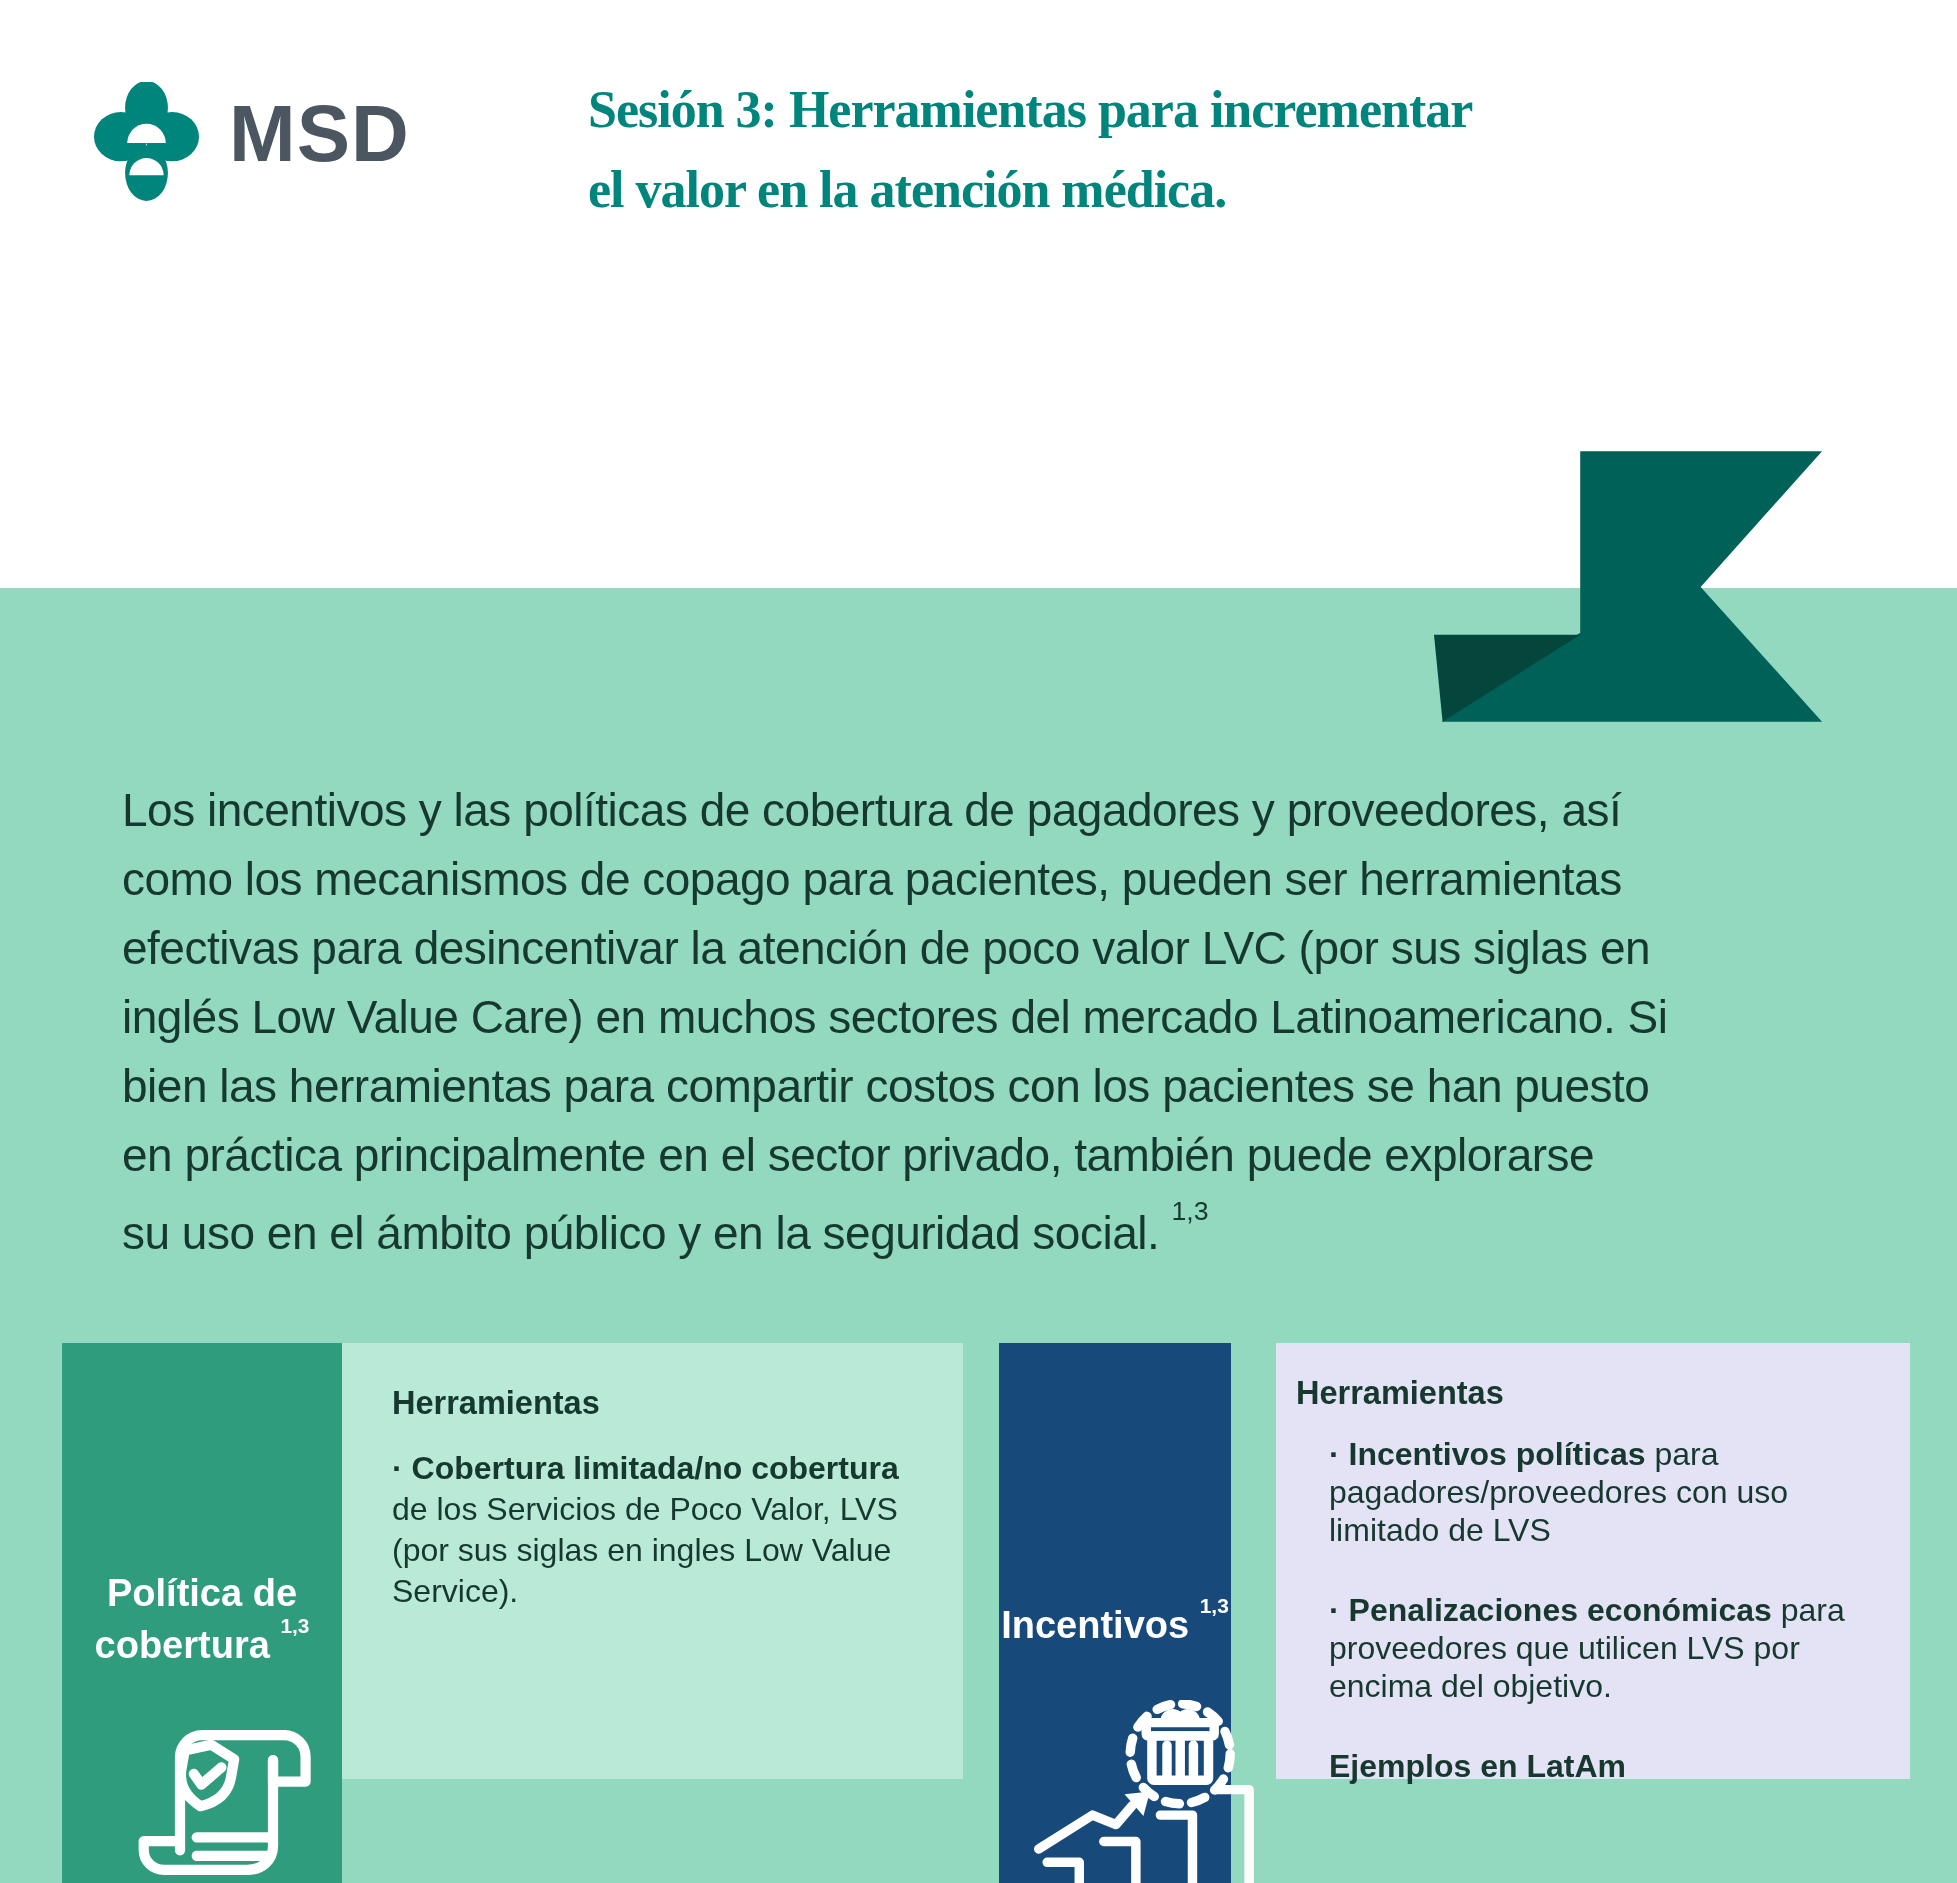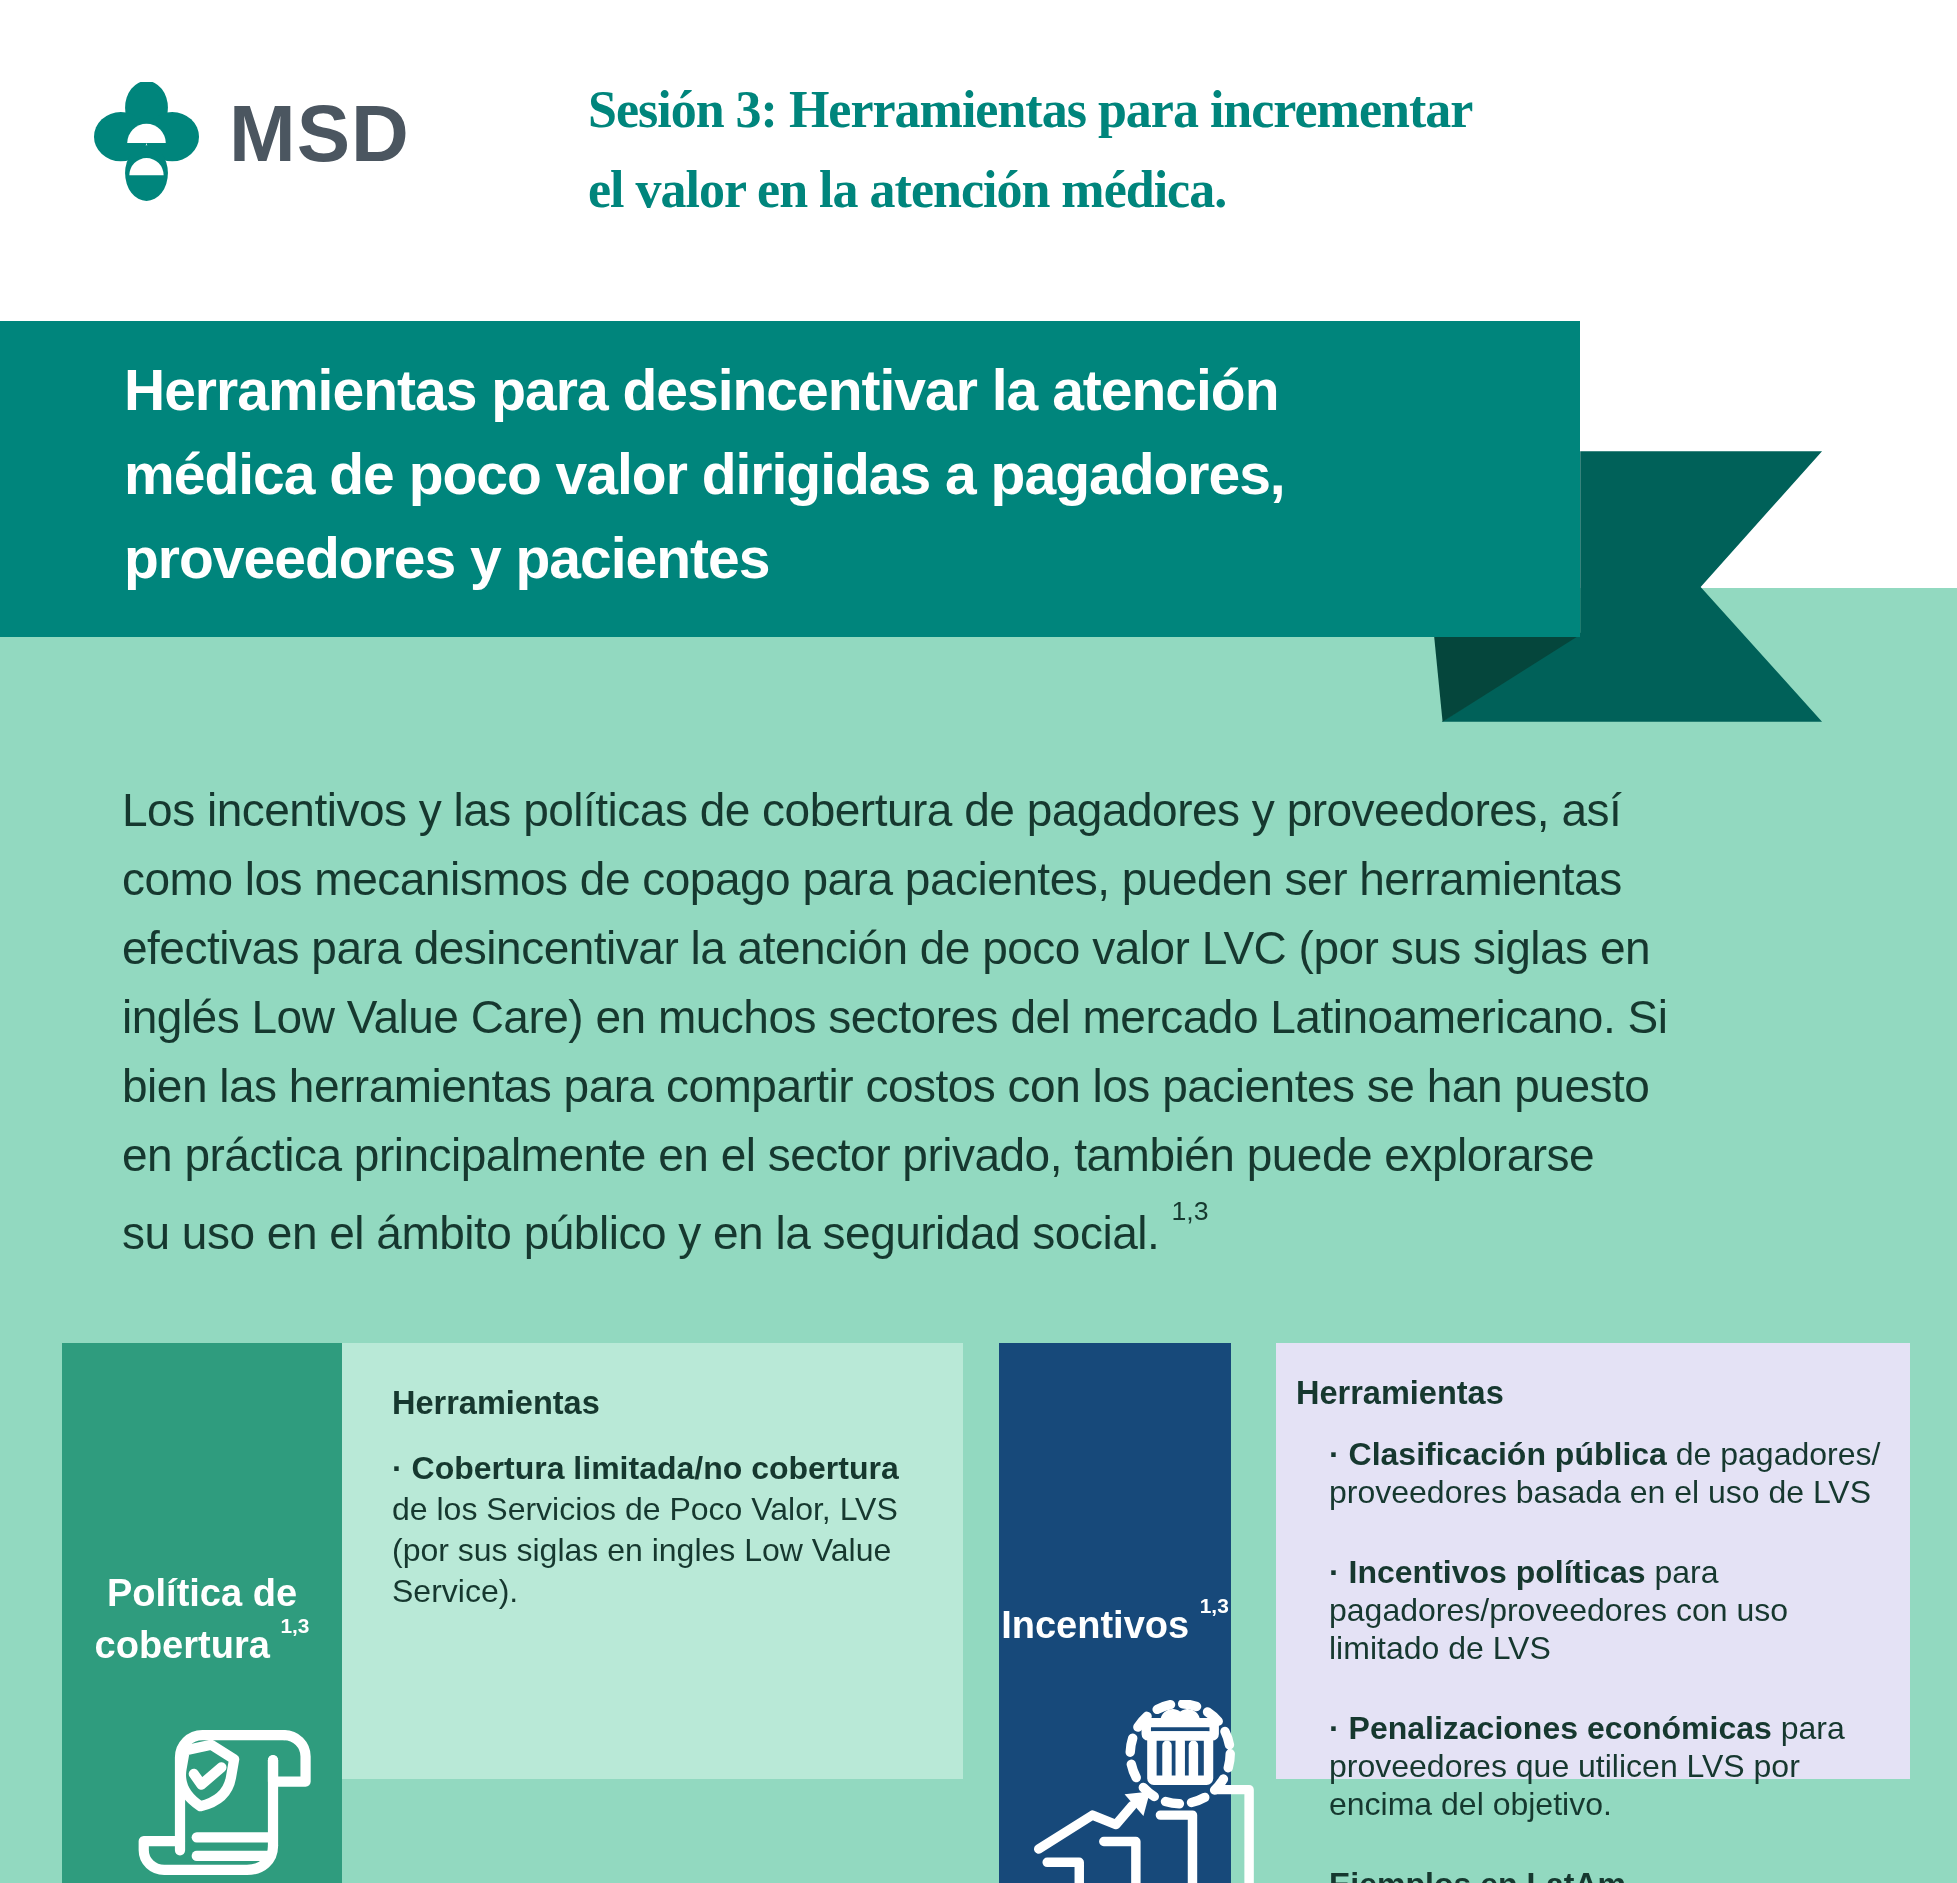--- a/index.html
+++ b/index.html
@@ -85,25 +85,20 @@
     <ellipse cx="26" cy="51" rx="25" ry="23" fill="#00857C"></ellipse>
     <ellipse cx="74" cy="51" rx="25" ry="23" fill="#00857C"></ellipse>
     <ellipse cx="50" cy="85" rx="20" ry="26" fill="#00857C"></ellipse>
     <path d="M 32 57 A 18 18 0 0 1 68 57 L 32 57 Z" fill="#ffffff"></path>
     <path d="M 34 87 A 16 16 0 0 1 66 87 L 34 87 Z" fill="#ffffff"></path>
   </svg>
   <div class="logo-word">MSD</div>
   <div class="doc-title">Sesión 3: Herramientas para incrementar
 el valor en la atención médica.</div>
 
-  <div class="banner">
-    <div class="banner-text">Herramientas para desincentivar la atención
-médica de poco valor dirigidas a pagadores,
-proveedores y pacientes</div>
-  </div>
 
   <div class="intro"><span>Los incentivos y las políticas de cobertura de pagadores y proveedores, así
 como los mecanismos de copago para pacientes, pueden ser herramientas
 efectivas para desincentivar la atención de poco valor LVC (por sus siglas en
 inglés Low Value Care) en muchos sectores del mercado Latinoamericano. Si
 bien las herramientas para compartir costos con los pacientes se han puesto
 en práctica principalmente en el sector privado, también puede explorarse
 su uso en el ámbito público y en la seguridad social.</span> <sup>1,3</sup></div>
 
   <section class="card card1">
@@ -148,22 +143,20 @@
         <path d="M163,23 a8,8 0 1 1 16,-1"></path>
         <path d="M13,158 L70,122 L95,132 L112,112"></path>
         <path d="M104,100 l27,-3 -7,26 z" fill="#ffffff" stroke="none"></path>
         <path d="M22,172 h34 v23 M82,150 h34 v45 M142,122 h34 v73 M202,95 h34 v100"></path>
       </svg>
     </aside>
     <div class="card-content">
       <div class="content-inner">
         <div class="card-heading">Herramientas</div>
         <div class="bullets">
-            <div class="bullet"><span class="b">· Clasificación pública</span><span> de pagadores/
-proveedores basada en el uso de LVS</span></div>
             <div class="bullet"><span class="b">· Incentivos políticas</span><span> para
 pagadores/proveedores con uso
 limitado de LVS</span></div>
             <div class="bullet"><span class="b">· Penalizaciones económicas</span><span> para
 proveedores que utilicen LVS por
 encima del objetivo.</span></div>
             <div class="bullet"><span class="b">Ejemplos en LatAm</span></div>
           </div>
       </div>
     </div>

